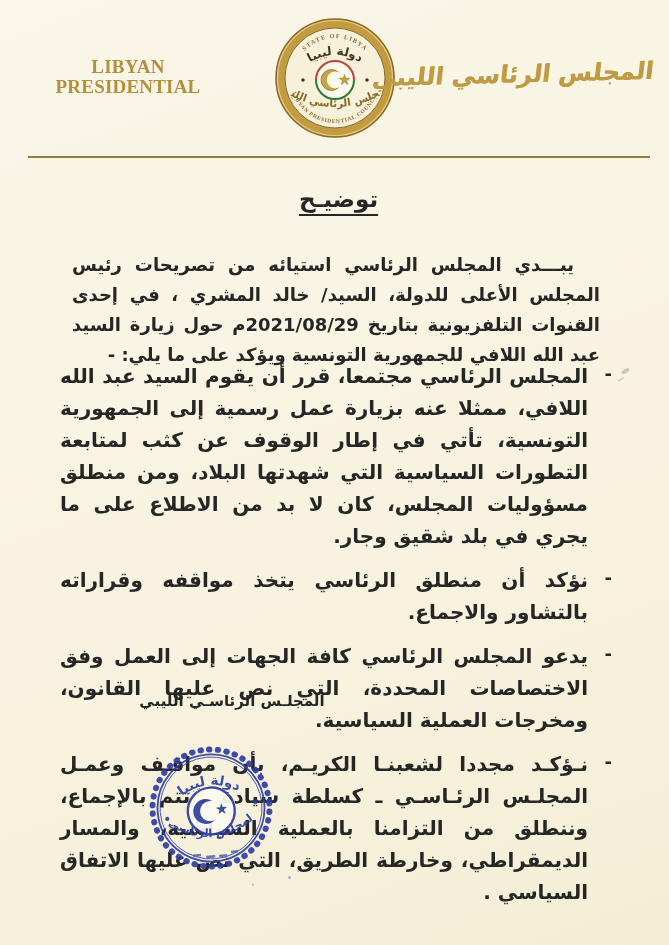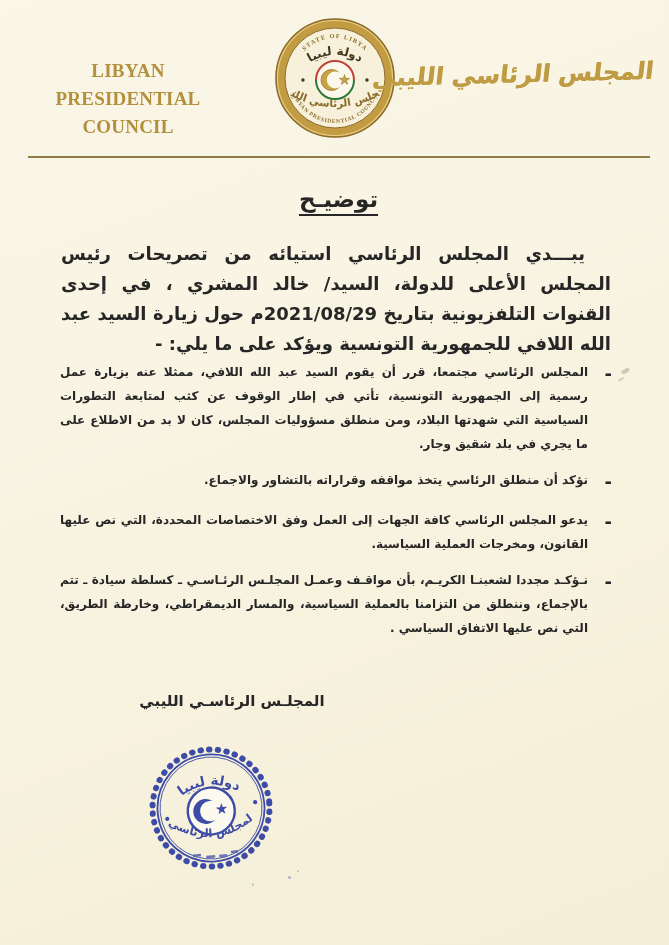--- a/index.html
+++ b/index.html
@@ -6,43 +6,43 @@
   body{background:#e8e4d4;font-family:"DejaVu Sans",sans-serif;}
   .page{
     position:relative;width:669px;height:945px;margin:0 auto;overflow:hidden;
     background:linear-gradient(160deg,#faf6e8 0%,#f8f3e0 55%,#f4eed6 100%);
     color:#262626;
   }
   
   .org-en{
     position:absolute;left:28px;top:57px;width:200px;text-align:center;
     font-family:"Liberation Serif",serif;font-weight:bold;font-size:19px;
-    line-height:28px;color:#b2903c;letter-spacing:.2px;
+    line-height:20px;color:#b2903c;letter-spacing:.2px;
   }
   .org-ar{
     position:absolute;top:60px;right:16px;width:240px;text-align:center;
     font-size:24px;font-weight:bold;color:#bf9c44;white-space:nowrap;
     transform:skewX(-8deg) rotate(-1.5deg);
     text-shadow:.5px 0 0 #bf9c44;
     direction:rtl;
   }
   .seal{position:absolute;left:273px;top:16px;width:124px;height:124px;}
   .gold-rule{position:absolute;top:156px;left:28px;width:622px;height:2px;background:#8e7d44;border:0;margin:0;}
   
   .title{position:absolute;top:186px;left:0;width:100%;text-align:center;
     font-size:23px;font-weight:bold;margin:0;direction:rtl;}
   .title span{text-decoration:underline;text-decoration-thickness:2px;text-underline-offset:7px;margin-left:8px;}
   .intro{
-    position:absolute;top:238px;right:57px;left:60px;margin:1px;direction:rtl;
+    position:absolute;top:238px;right:57px;left:60px;margin:12px;direction:rtl;
     text-align:justify;font-size:18px;font-weight:bold;line-height:30px;text-indent:26px;
   }
   .bullets{position:absolute;top:360px;right:57px;left:60px;direction:rtl;}
   .bullet-item{display:flex;gap:12px;margin-bottom:12px;}
   .dash{flex:0 0 auto;width:12px;font-weight:bold;font-size:18px;line-height:28px;}
-  .btext{flex:1;text-align:justify;font-size:12px;font-weight:bold;line-height:24px;}
+  .btext{flex:1;text-align:justify;font-size:20px;font-weight:bold;line-height:32px;}
   .signature{
     position:absolute;top:692px;left:112px;width:240px;text-align:center;
     font-size:15px;font-weight:bold;direction:rtl;
   }
   .stamp{position:absolute;left:145px;top:742px;width:132px;height:132px;}
   
   .smudge-gray{
     position:absolute;left:621px;top:369px;width:9px;height:4px;border-radius:50%;
     background:#a9a596;opacity:.55;transform:rotate(-30deg);
     box-shadow:-8px 5px 0 -1px #b5b1a2;
@@ -53,21 +53,20 @@
   .speck.s3{left:252px;top:883px;width:2px;height:3px;opacity:.25;}
 </style>
 </head>
 <body>
 
 <div class="page">
 
   <header>
     <div class="org-en">
       <div>LIBYAN PRESIDENTIAL</div>
-      <div>COUNCIL</div>
     </div>
 
     <svg class="seal" viewBox="0 0 124 124" aria-hidden="true">
       <defs>
         <path id="sealTop" d="M 20,64 A 42,42 0 0 1 104,64"></path>
         <path id="sealArTop" d="M 34,48 Q 62,30 90,48"></path>
         <path id="sealArMid" d="M 18,80 Q 62,102 106,80"></path>
         <path id="sealBot" d="M 17,62 A 45,45 0 0 0 107,62"></path>
       </defs>
       <circle cx="62" cy="62" r="59" fill="#c39b42" stroke="#8a6b28" stroke-width="1.6"></circle>

